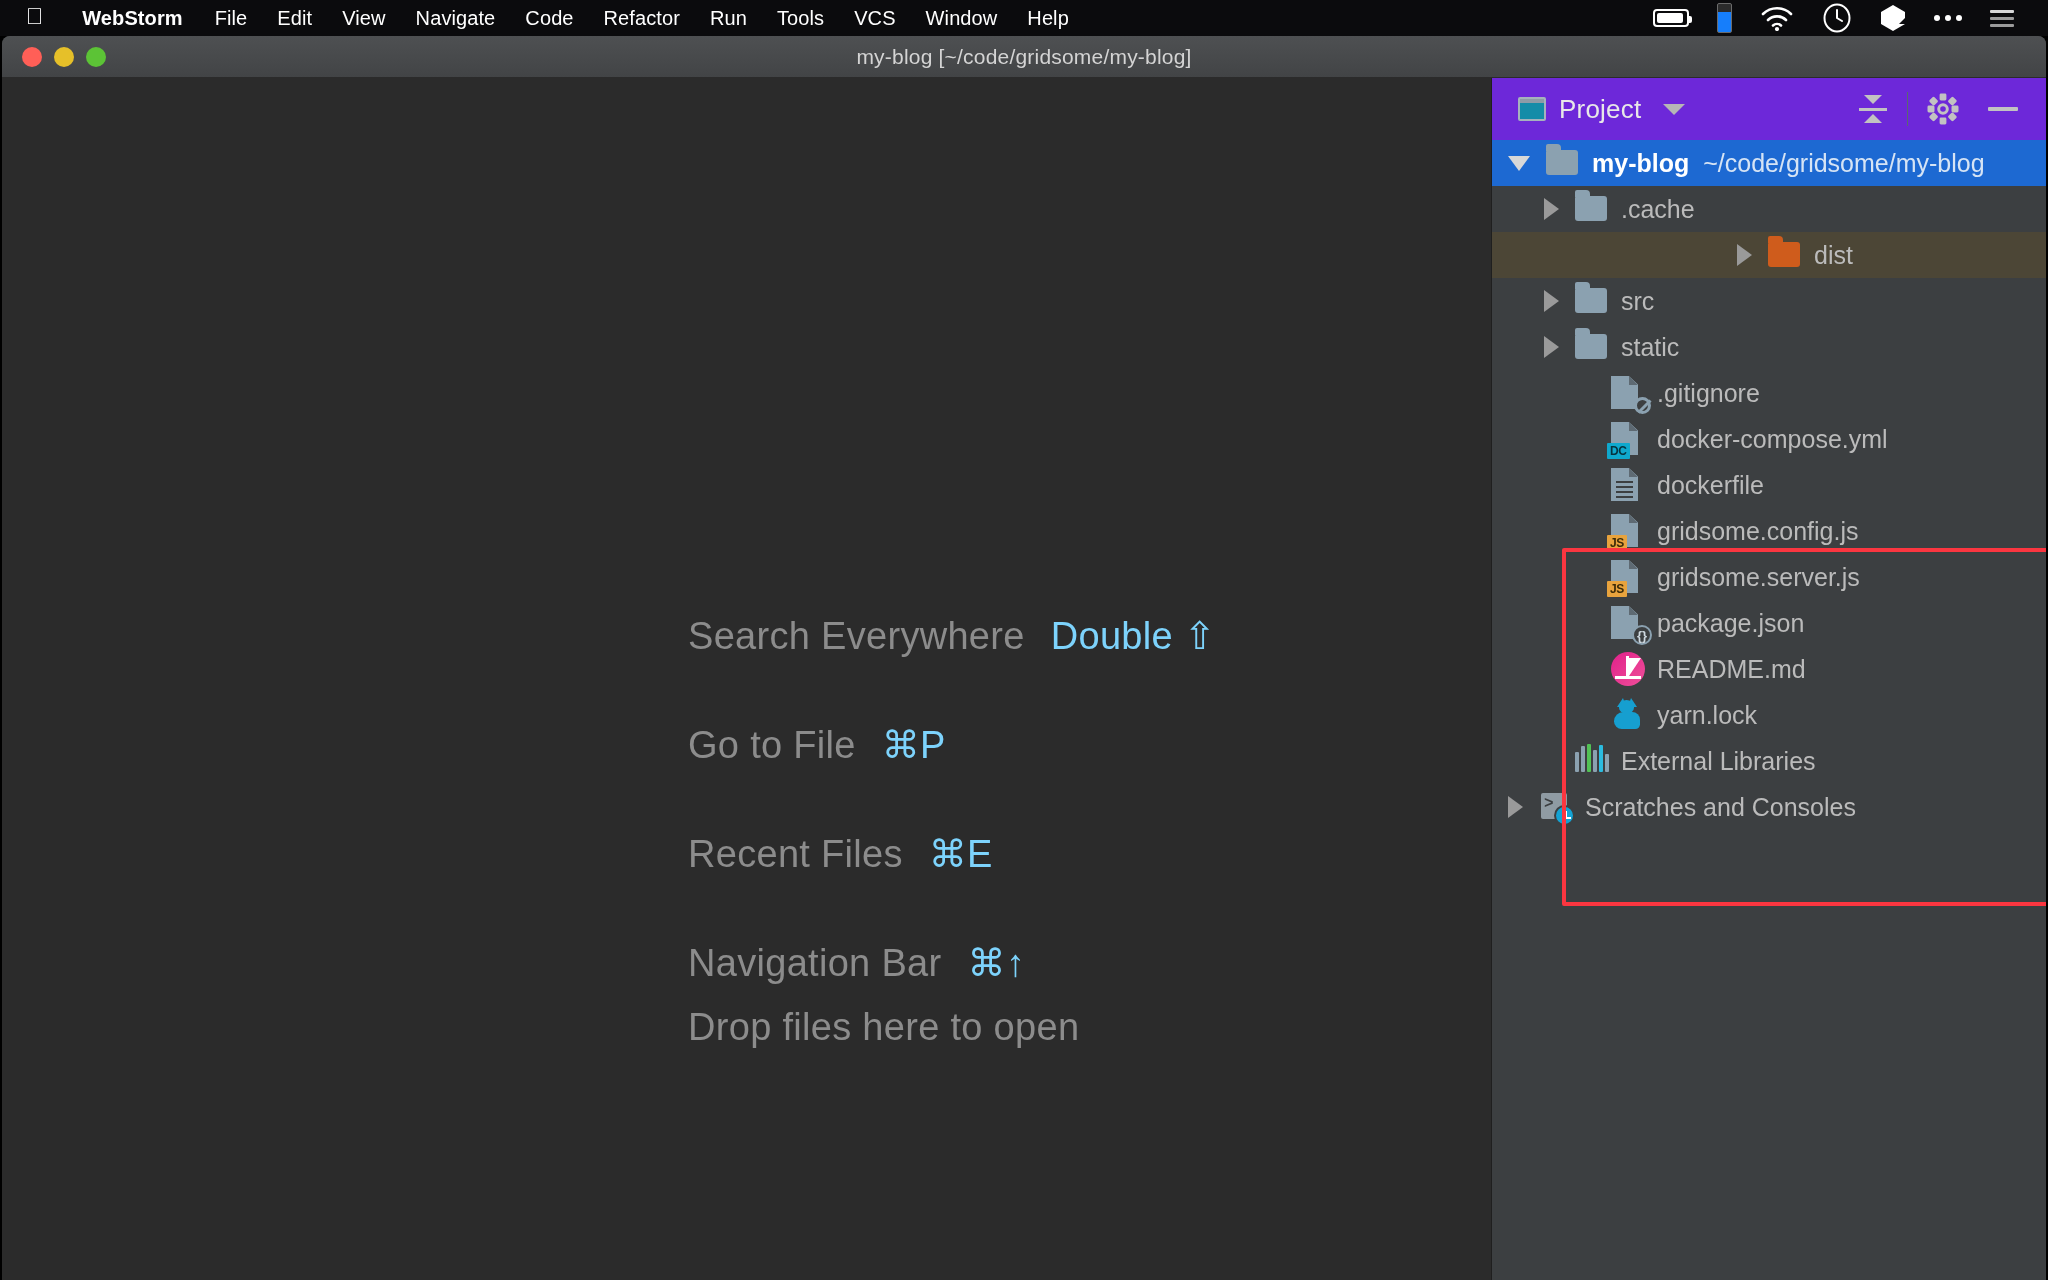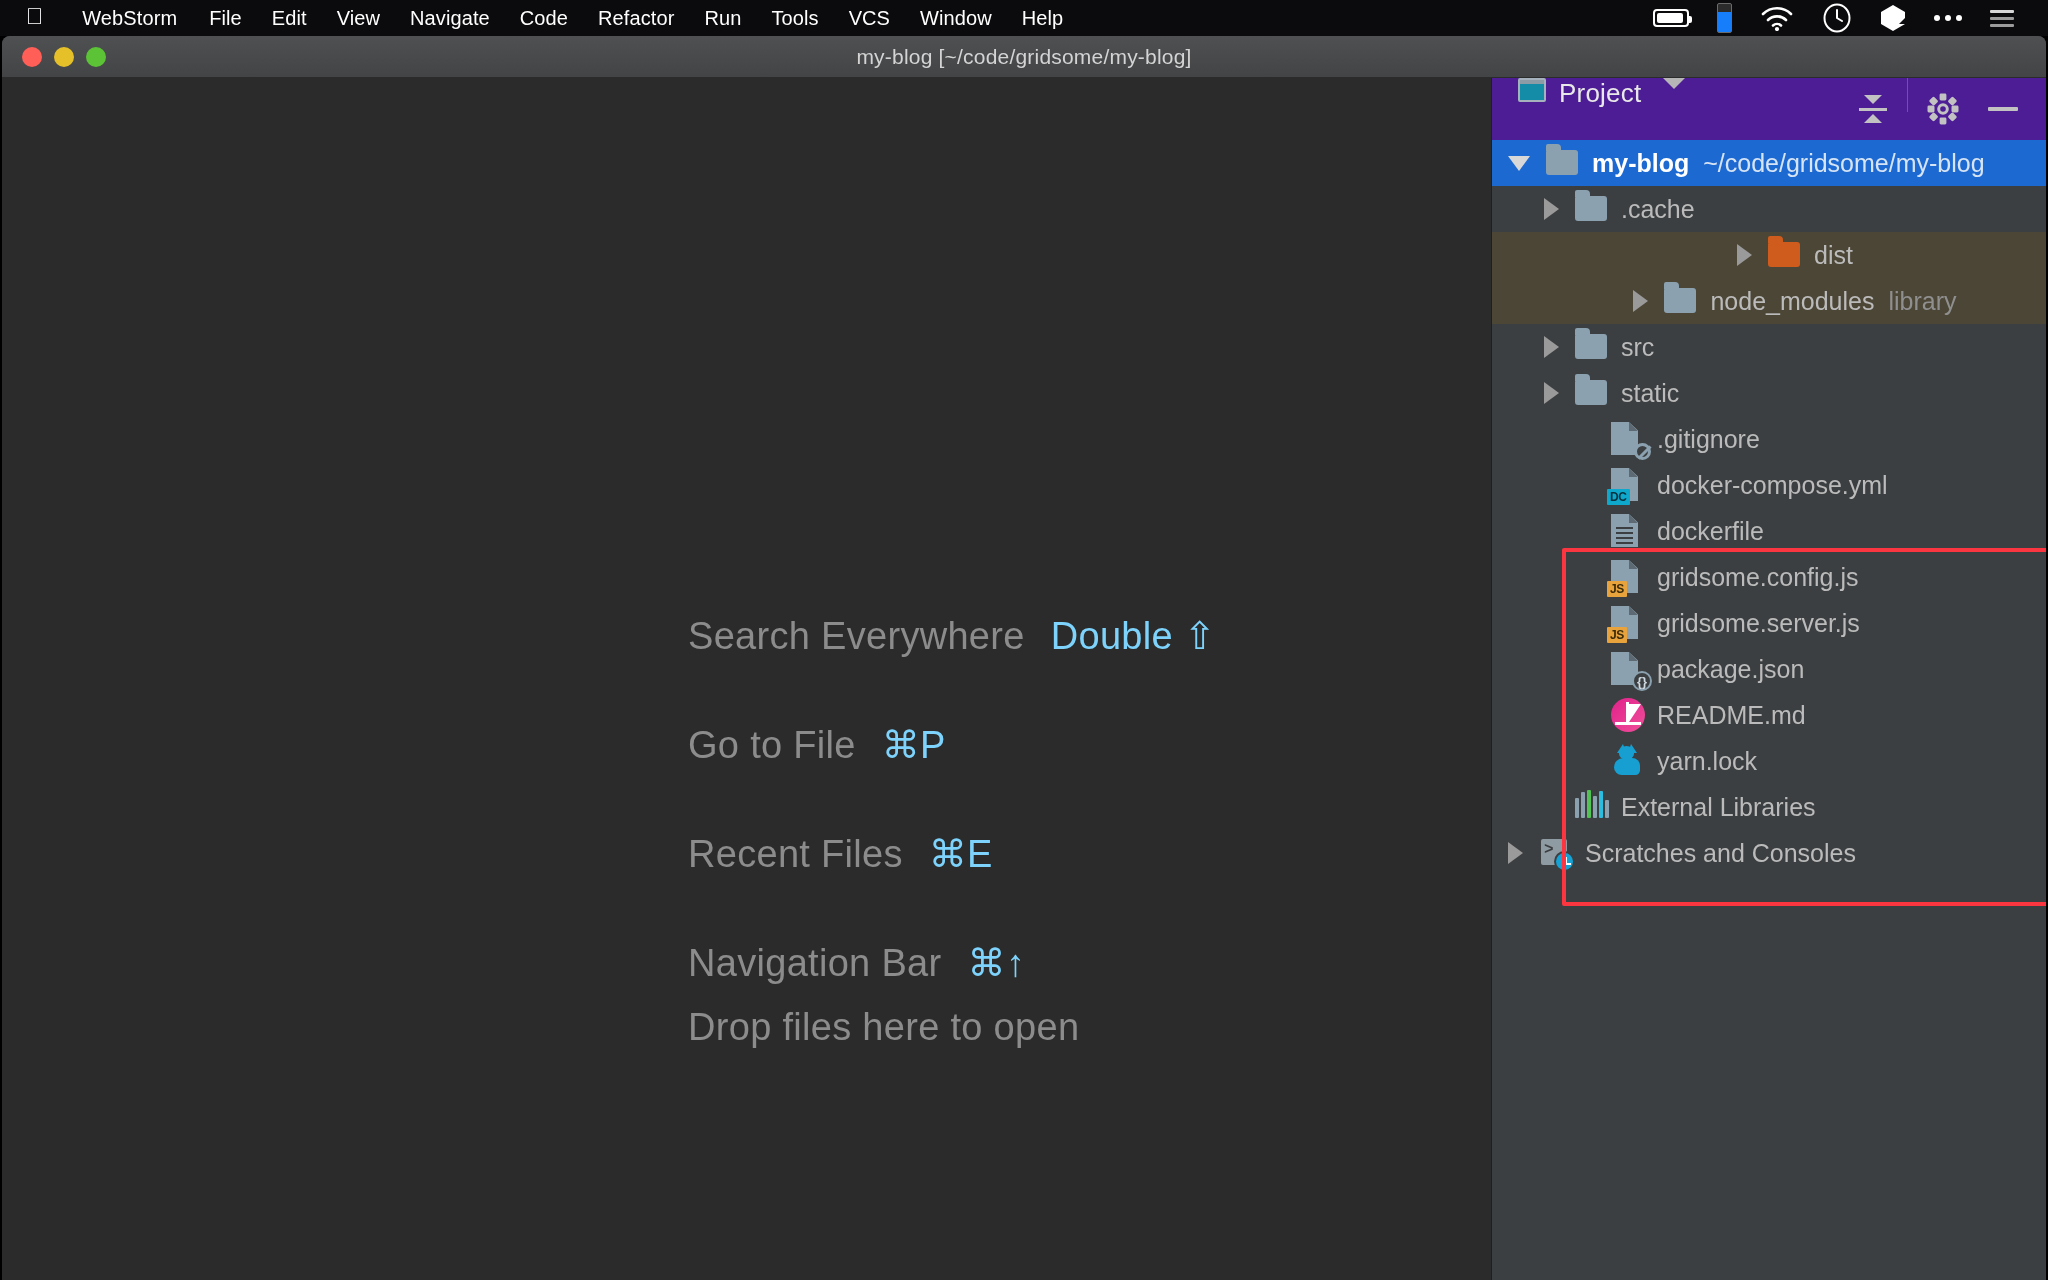--- a/index.html
+++ b/index.html
@@ -21,21 +21,21 @@
   .menu-left { display:flex; align-items:center; height:36px; }
   .apple-logo {
     padding:0 22px 0 26px; font-size:23px; line-height:1;
     color:#fff; position:relative; top:-2px;
   }
   .menu-item {
     padding:16px 15px; font-size:20px; height:36px;
     display:flex; align-items:center; white-space:nowrap;
     letter-spacing:.1px;
   }
-  .menu-item.app-name { font-weight:normal; padding:0 17px; }
+  .menu-item.app-name { font-weight:bold; padding:0 17px; }
   .menu-right {
     margin-left:auto; display:flex; align-items:center;
     height:36px; padding-right:20px; gap:0px;
   }
   .tray-icon {
     height:36px; display:flex; align-items:center; justify-content:center;
     padding:0 14px;
   }
 
   
@@ -105,22 +105,22 @@
   .hint-row .shortcut { color:#7dd3fc; margin-left:26px;margin-top:44px; }
 
   
   #project-panel {
     width:554px; height:100%;
     background:#3c3f41;
     display:flex; flex-direction:column;
     position:relative;
   }
   #panel-header {
-    height:62px; background:#4c1d95;
-    display:flex; padding:0 14px 0 26px;
+    height:62px; background:#6d28d9;
+    display:flex; align-items:center; padding:0 14px 0 26px;
     flex-shrink:0;
   }
   .panel-icon {
     width:28px; height:24px; border:2px solid #a5b2bd; border-radius:2px;
     background:#148ca8; position:relative; flex-shrink:0;
     box-shadow: inset 0 4px 0 0 #8d9ba7;
   }
   .panel-title { color:#e8e8e8; font-size:26px; margin-left:13px; letter-spacing:.2px; }
   .chev-down {
     width:0;height:0;border-left:11px solid transparent;border-right:11px solid transparent;
@@ -418,28 +418,20 @@
         </div>
 
         <div class="row excluded-bg indent-2">
           <div class="arrow"></div>
           <div class="ico">
               <div class="folder orange"></div>
             </div>
           <span class="lbl-name">dist</span>
         </div>
 
-        <div class="row excluded-bg indent-2">
-          <div class="arrow"></div>
-          <div class="ico">
-              <div class="folder"></div>
-            </div>
-          <span class="lbl-name">node_modules</span>
-          <span class="lbl-tag">library</span>
-        </div>
 
         <div class="row indent-2">
           <div class="arrow"></div>
           <div class="ico">
               <div class="folder"></div>
             </div>
           <span class="lbl-name">src</span>
         </div>
 
         <div class="row indent-2">

